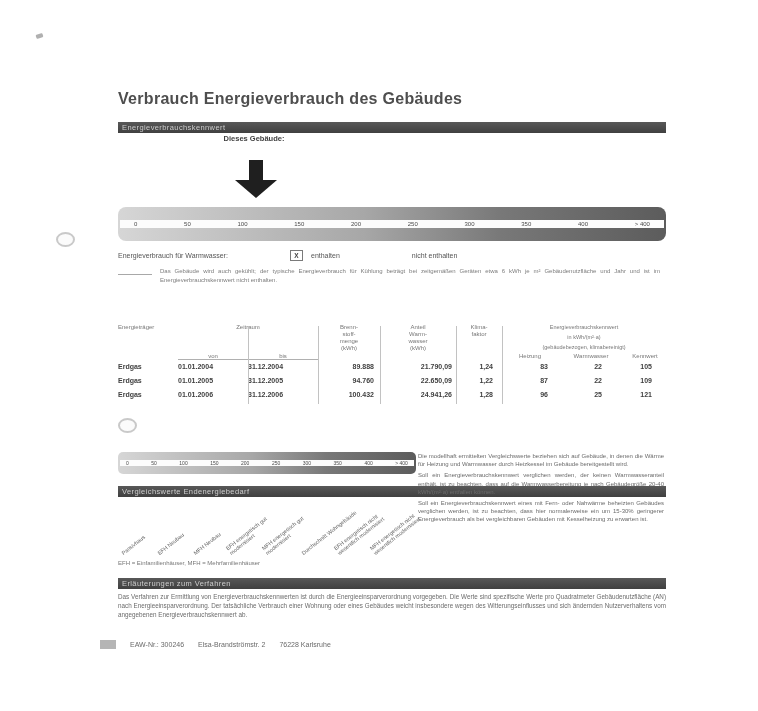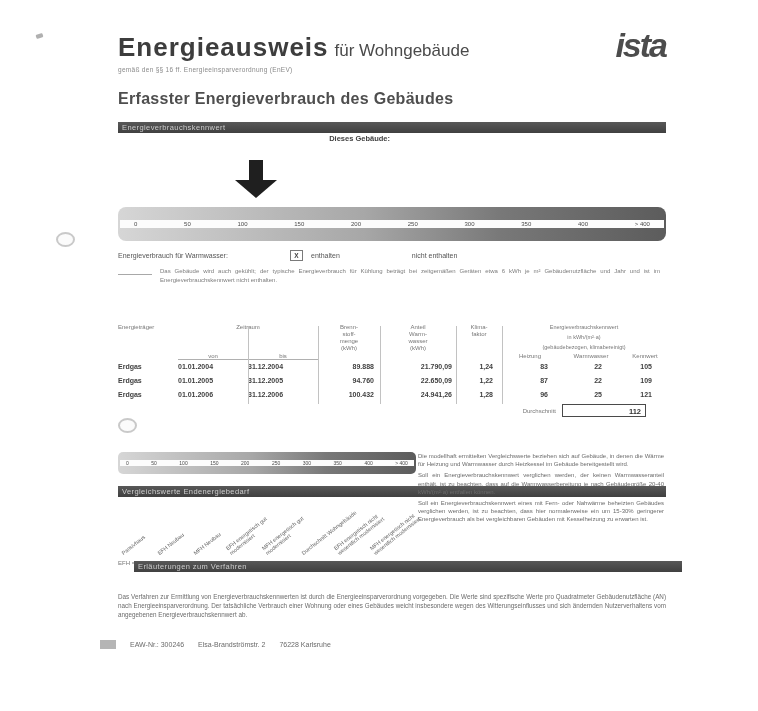--- a/index.html
+++ b/index.html
@@ -21,24 +21,24 @@
   .title-suffix { font-size:17px; font-weight:500; color:#4a4a4a; margin-left:6px; }
   .subtitle { font-size:6.5px; color:#8a8a8a; margin-top:3px; letter-spacing:.3px; }
   .logo { font-size:34px; font-weight:800; font-style:italic; color:#4c4c4c; letter-spacing:-2px; line-height:26px; }
 
   .h2 { left:118px; top:90px; font-size:16px; font-weight:600; color:#4e4e4e; letter-spacing:.3px; }
 
   
   .bar { left:118px; width:548px; height:11px; background:linear-gradient(#585858,#404040);
          color:#cdcdcd; font-size:7.5px; line-height:11px; padding-left:4px; box-sizing:border-box;
          letter-spacing:.4px; }
-  .bar1 { top:122px; } .bar2 { top:310px; } .bar3 { top:450px;margin-top:36px; } .bar4 { top:561px;margin-left:16px; }
-
-  
-  .annotation { left:118px; top:134px; width:272px; text-align:right; font-size:7.5px; font-weight:700; color:#3f3f3f; line-height:9px; }
+  .bar1 { top:122px; } .bar2 { top:310px; } .bar3 { top:450px;margin-top:36px; } .bar4 { top:578px; }
+
+  
+  .annotation { left:118px; top:134px; width:272px; text-align:center; font-size:7.5px; font-weight:700; color:#3f3f3f; line-height:9px; }
   .arrow { left:234px; top:160px; width:44px; display:flex; flex-direction:column; align-items:center; }
   .arrow-stem { width:14px; height:20px; background:#1f1f1f; }
   .arrow-head { width:0; height:0; border-left:21px solid transparent; border-right:21px solid transparent; border-top:18px solid #1f1f1f; }
 
   
   .scale { left:118px; top:207px; width:548px; height:34px; border-radius:8px;
            background:linear-gradient(to right,#d6d6d6,#a7a7a7 45%,#787878 70%,#5c5c5c); }
   .scale-stripe { position:absolute; left:2px; right:2px; top:13px; height:8px; background:#fcfcfc; }
   .scale-ticks { position:absolute; left:0; right:0; top:13px; height:8px; display:flex; justify-content:space-between;
                  padding:0 16px; font-size:6px; color:#4a4a4a; line-height:8px; }
@@ -102,31 +102,22 @@
 </style>
 </head>
 <body>
 
 <div class="page">
 
   <div class="abs corner-mark"></div>
   <div class="abs hole h1"></div>
   <div class="abs hole h2"></div>
 
-  <div class="abs header">
-    <div>
-      <div>
-        <span class="title-main">Energieausweis</span><span class="title-suffix">für Wohngebäude</span>
-      </div>
-      <div class="subtitle">gemäß den §§ 16 ff. Energieeinsparverordnung (EnEV)</div>
-    </div>
-    <div class="logo">ista</div>
-  </div>
-
-  <div class="abs h2">Erfasster Energieverbrauch des Gebäudes</div>
+
+  <div class="abs h2">Verbrauch Energieverbrauch des Gebäudes</div>
 
   <div class="abs bar bar1">Energieverbrauchskennwert</div>
 
   <div class="abs annotation">
     <div>Dieses Gebäude:</div>
   </div>
 
   <div class="abs arrow">
     <div class="arrow-stem"></div>
     <div class="arrow-head"></div>
@@ -227,24 +218,20 @@
       <span class="d3">31.12.2006</span>
       <span class="d4">100.432</span>
       <span class="d5">24.941,26</span>
       <span class="d6">1,28</span>
       <span class="d7">96</span>
       <span class="d8">25</span>
       <span class="d9">121</span>
     </div>
   </div>
 
-  <div class="abs avg">
-    <span class="avg-label">Durchschnitt</span>
-    <span class="avg-box">112</span>
-  </div>
 
   <div class="abs bar bar3">Vergleichswerte Endenergiebedarf</div>
 
   <div class="abs vg-left">
     <div class="mini-scale">
       <div class="scale-stripe"></div>
       <div class="scale-ticks">
         <span>0</span>
         <span>50</span>
         <span>100</span>

